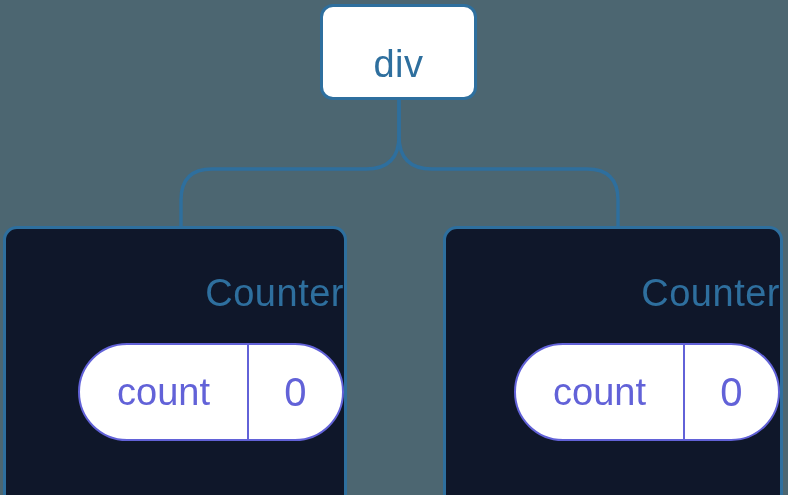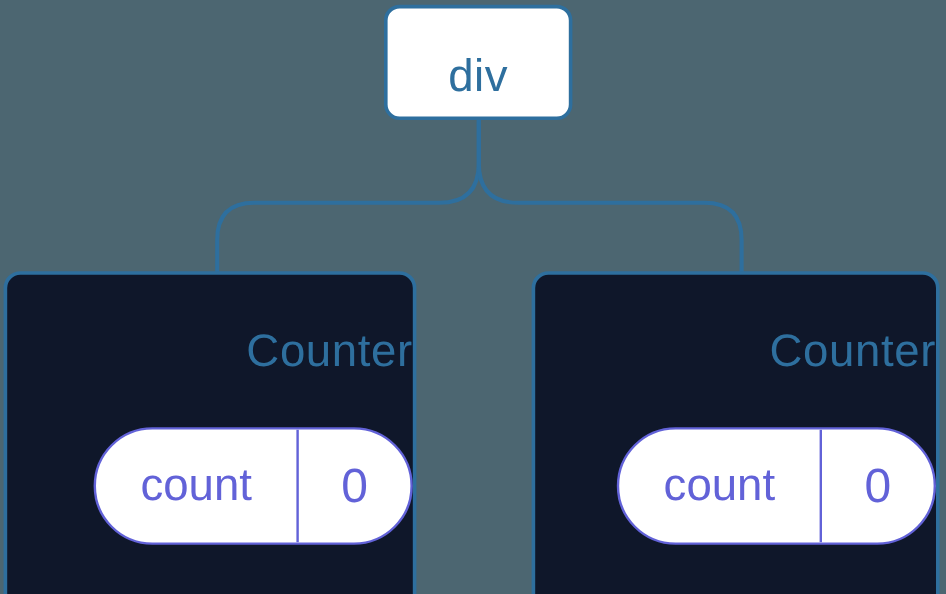--- a/index.html
+++ b/index.html
@@ -59,21 +59,21 @@
   .card.right { left: 443px; width: 340px; }
   .card-title {
     margin-top: 42px;
     font-size: 38px;
     line-height: 44px;
     font-weight: 500;
     color: #2E6F9E;
     letter-spacing: 0.5px;
   }
   .state-pill {
-    margin-top: 41px;
+    margin-top: 28px;
     width: 266px;
     height: 98px;
     box-sizing: border-box;
     border: 2px solid #6262D8;
     border-radius: 49px;
     display: flex;
     overflow: hidden;
     color: #6262D8;
     background: #ffffff;
   }

